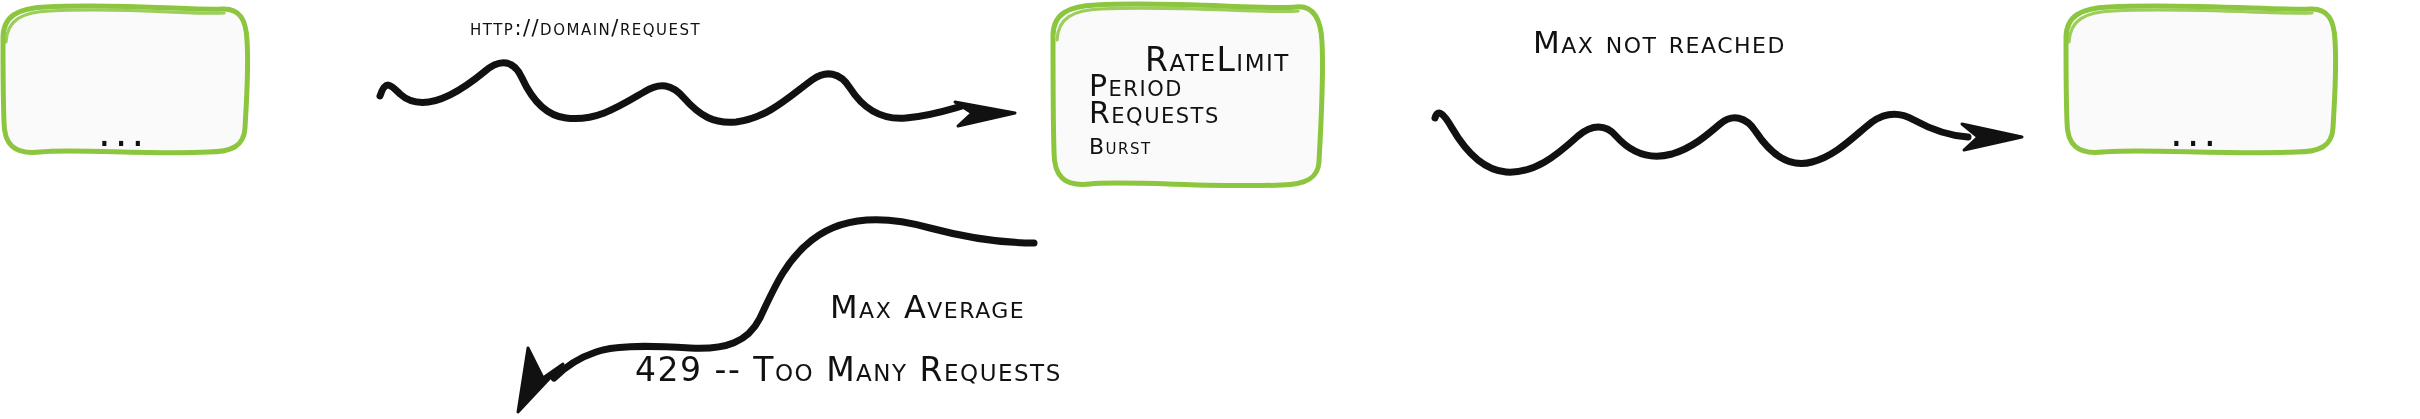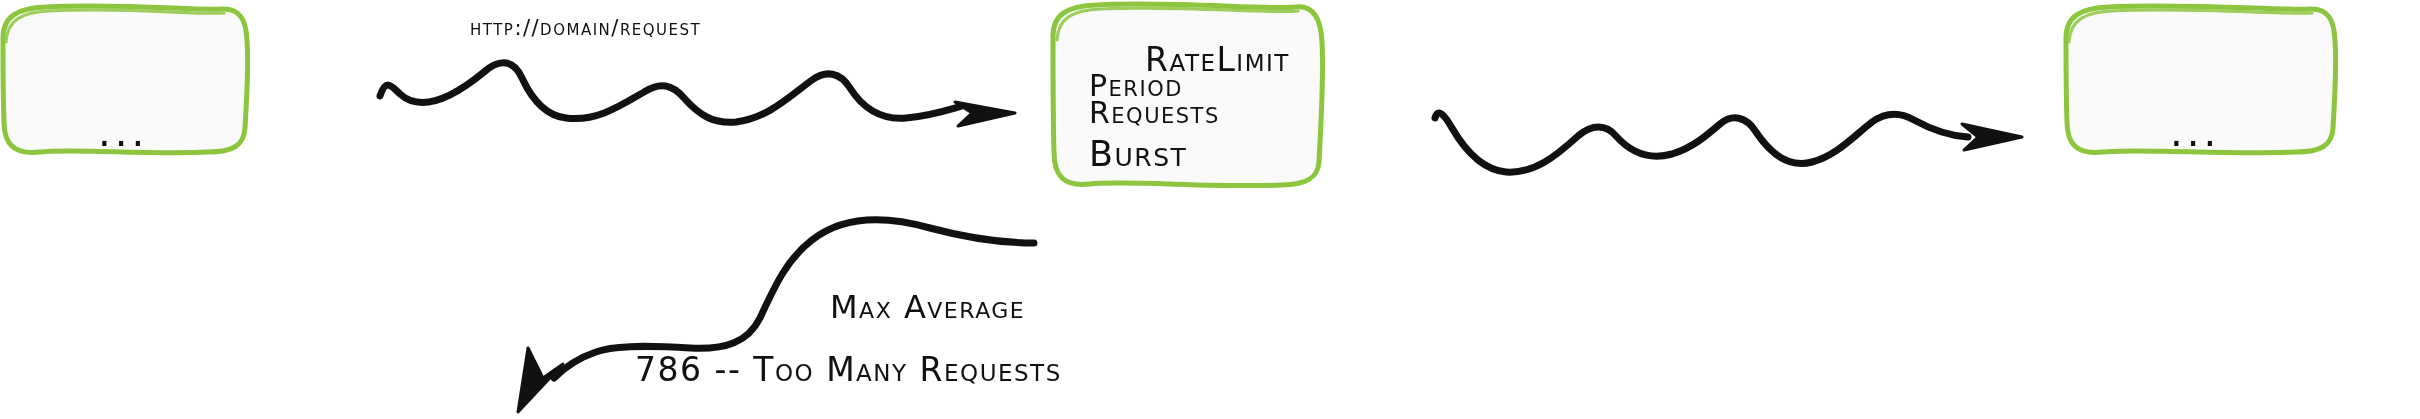--- a/index.html
+++ b/index.html
@@ -28,21 +28,21 @@
     font-size:40px;
     line-height:1;
     color:#111;
     letter-spacing:4px;
     white-space:nowrap;
   }
   #box-left-dots{left:98px;top:112px;}
   #rl-title{left:1145px;top:16px;font-size:33px;margin-top:24px;}
   #rl-period{left:1089px;top:68px;font-size:30px;}
   #rl-average{left:1089px;top:95px;font-size:30px;}
-  #rl-burst{left:1089px;top:134px;font-size:35px;}
+  #rl-burst{left:1089px;top:134px;font-size:22px;}
   #box-right-dots{left:2170px;top:112px;}
 
   
   #lbl-http{left:470px;top:16px;font-size:21px;}
   #lbl-maxnot{left:1533px;top:24px;font-size:31px;}
   #lbl-maxreached{left:830px;top:288px;font-size:32px;}
   #lbl-429{left:635px;top:350px;font-size:33px;}
 </style>
 </head>
 <body>
@@ -144,16 +144,17 @@
   <div id="box-left-dots" class="node-dots">...</div>
 
   <div id="rl-title" class="hw">RateLimit</div>
   <div id="rl-period" class="hw">Period</div>
   <div id="rl-average" class="hw">Requests</div>
   <div id="rl-burst" class="hw">Burst</div>
 
   <div id="box-right-dots" class="node-dots">...</div>
 
   <div id="lbl-http" class="hw">http://domain/request</div>
+  <div id="lbl-maxnot" class="hw">Max not reached</div>
   <div id="lbl-maxreached" class="hw">Max Average</div>
-  <div id="lbl-429" class="hw">786 -- Too Many Requests</div>
+  <div id="lbl-429" class="hw">429 -- Too Many Requests</div>
 
 </div>
 
 </body></html>

